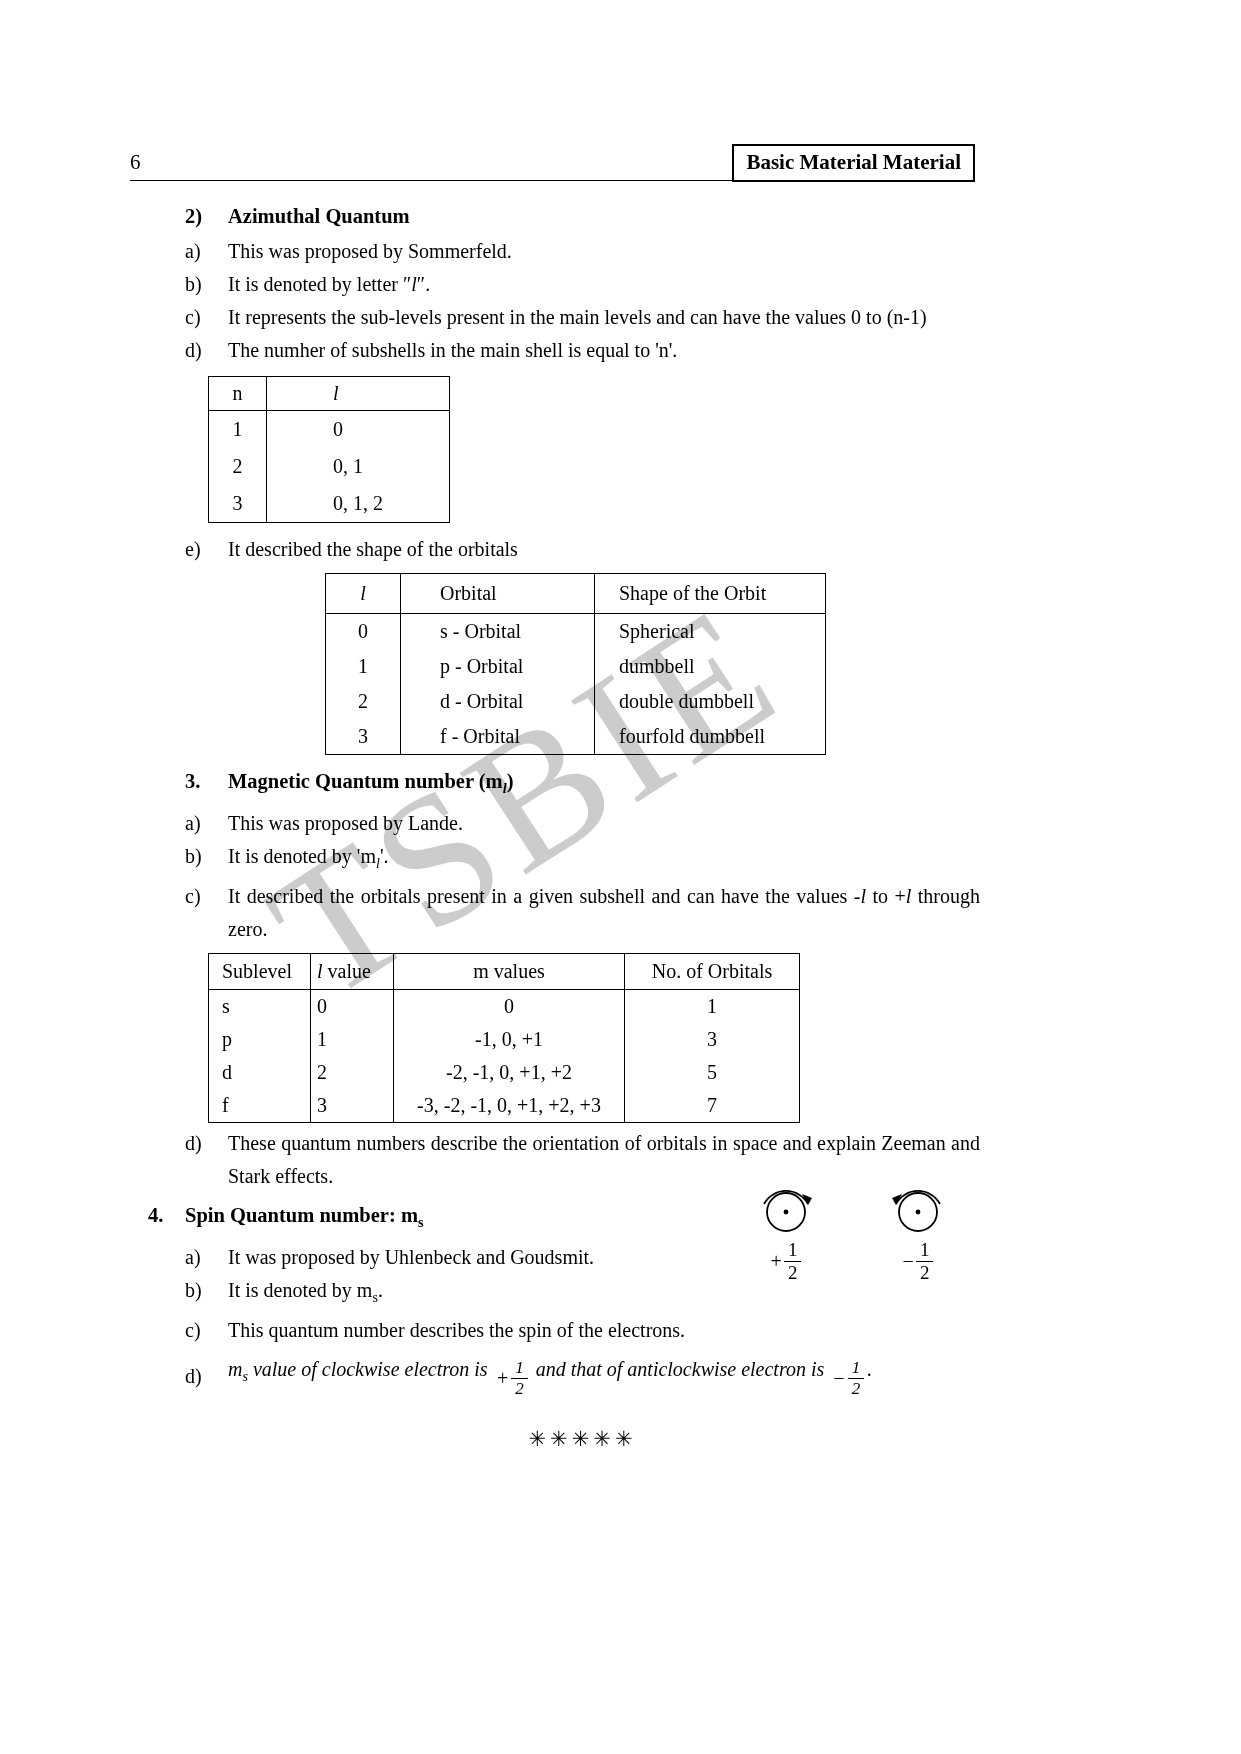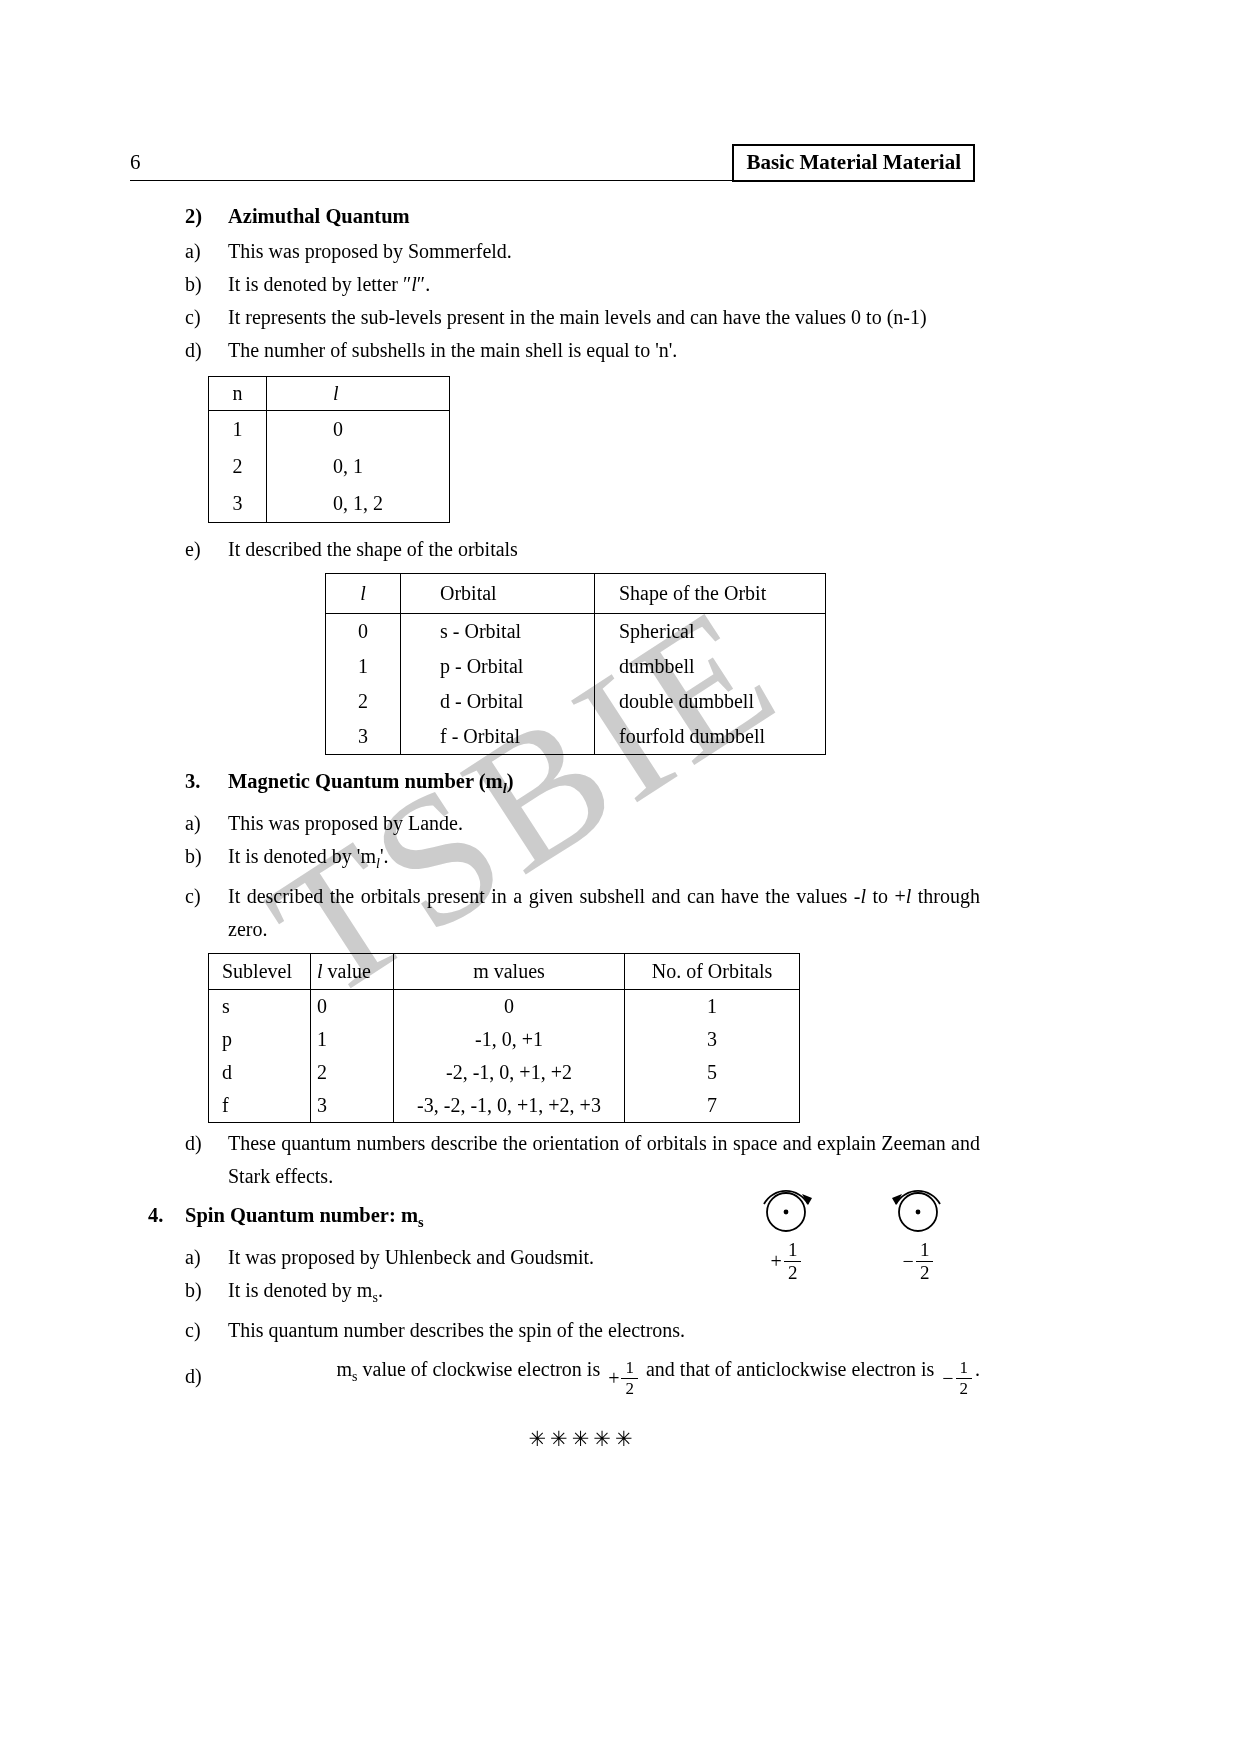--- a/index.html
+++ b/index.html
@@ -71,21 +71,21 @@
   .m-table .c4 { width:162px; text-align:center; }
   .m-table th { height:35px; }
   .m-table td { height:33px; }
   
   .frac { display:inline-flex; align-items:center; vertical-align:-0.45em; margin:0 3px; line-height:normal; }
   .frac .fs { margin-right:2px; }
   .frac .stk { display:inline-flex; flex-direction:column; align-items:center; }
   .frac .n { font-size:17px; line-height:20px; border-bottom:1.5px solid #000; padding:0 4px; }
   .frac .d { font-size:17px; line-height:20px; padding:0 4px; }
   .item-frac { align-items:center; min-height:58px; }
-  .item-frac .txt { text-align:right; }
+  .item-frac .txt { text-align:left;font-style:italic; }
   
   .spin-figure { position:absolute; left:757px; top:1178px; display:flex; gap:74px; z-index:1; }
   .spin-unit { display:flex; flex-direction:column; align-items:center; }
   .spin-label { margin-top:5px; }
   .spin-label .n, .spin-label .d { font-size:19px; line-height:22px; }
   
   .footer { text-align:center; margin-top:22px; font-size:21px; letter-spacing:4px; }
 </style>
 </head>
 <body>

